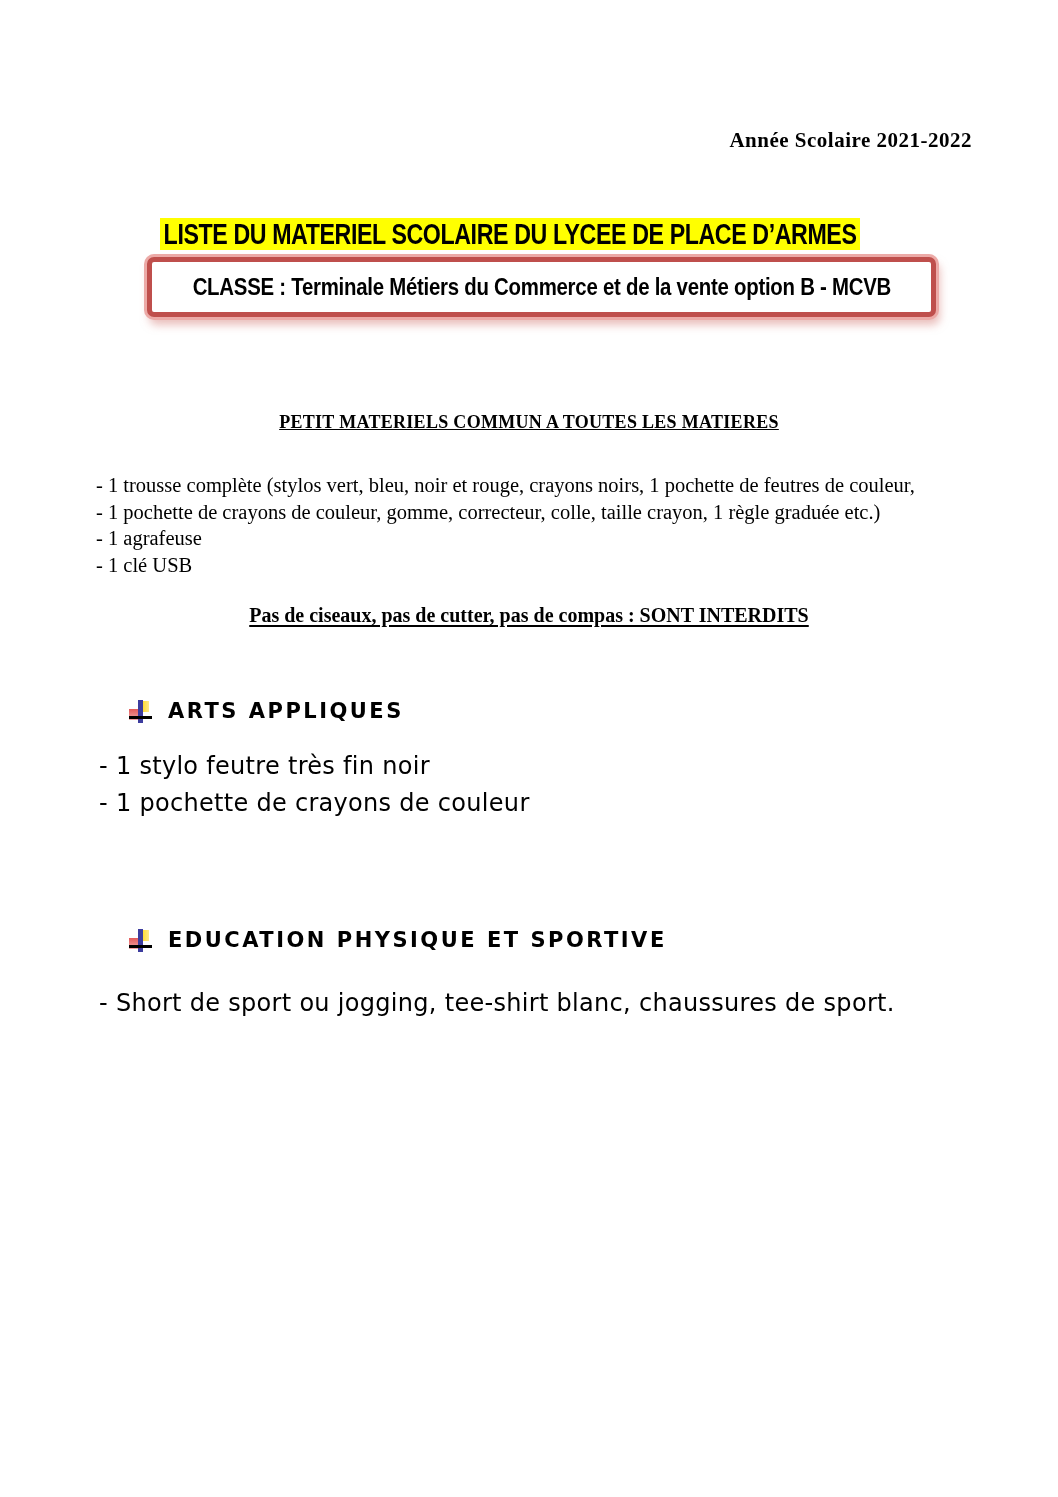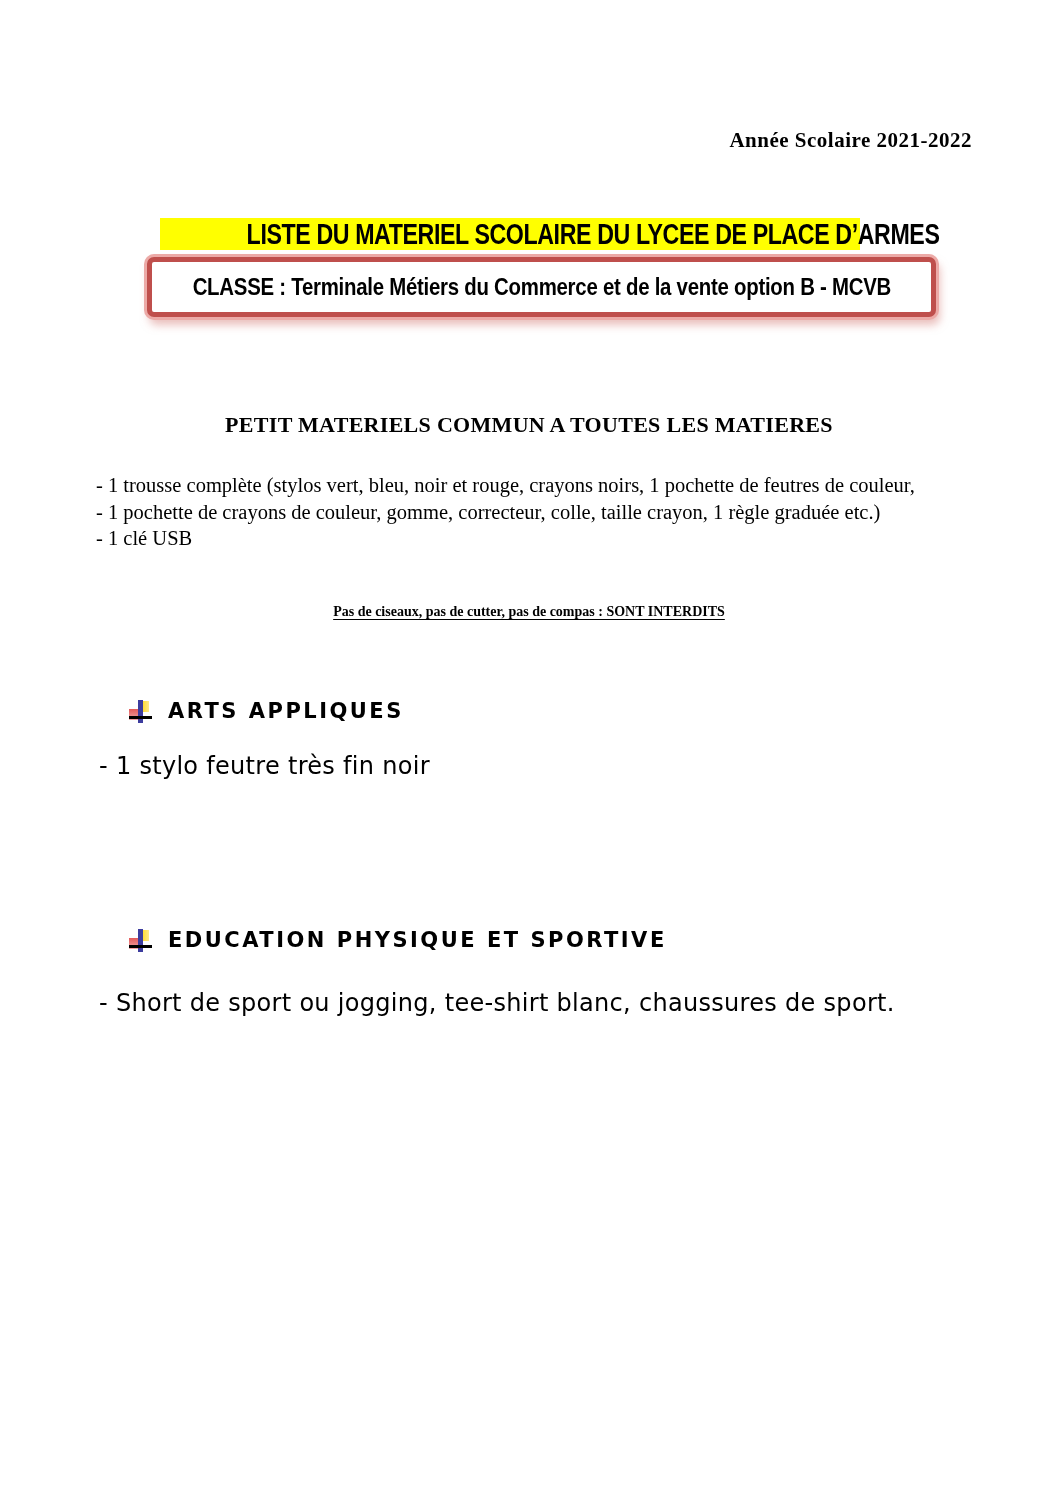--- a/index.html
+++ b/index.html
@@ -31,20 +31,21 @@
   
   .yellow-band {
     position: absolute;
     left: 160px;
     top: 218px;
     width: 700px;
     height: 32px;
     background: #FFFF00;
     display: flex;
     align-items: center;
+    justify-content: center;
   }
   .condensed-xl {
     font-family: "Liberation Sans", sans-serif;
     font-weight: 700;
     font-size: 29px;
     white-space: nowrap;
     transform: scaleX(0.80);
     letter-spacing: -0.5px;
   }
 
@@ -77,22 +78,23 @@
 
   
   .common-heading {
     position: absolute;
     left: 0;
     top: 412px;
     width: 100%;
     text-align: center;
     font-family: "Liberation Serif", serif;
     font-weight: bold;
-    font-size: 22px;
+    font-size: 18px;
     letter-spacing: 0.3px;
+    text-decoration: underline;
   }
 
   
   .common-list {
     position: absolute;
     left: 96px;
     top: 456px;
     width: 880px;
     font-family: "Liberation Serif", serif;
     font-size: 20.5px;
@@ -102,21 +104,21 @@
 
   
   .warning {
     position: absolute;
     left: 0;
     top: 604px;
     width: 100%;
     text-align: center;
     font-family: "Liberation Serif", serif;
     font-weight: bold;
-    font-size: 14px;
+    font-size: 20px;
   }
   .warning span {
     text-decoration: underline;
     text-underline-offset: 3px;
   }
 
   
   .section-heading {
     position: absolute;
     left: 128px;
@@ -191,38 +193,40 @@
 
 <div class="class-box">
   <span class="condensed-md">CLASSE : Terminale Métiers du Commerce et de la vente option B - MCVB</span>
 </div>
 
 <div class="common-heading">PETIT MATERIELS COMMUN A TOUTES LES MATIERES</div>
 
 <div class="common-list">
   <div class="common-item">- 1 trousse complète (stylos vert, bleu, noir et rouge, crayons noirs, 1 pochette de feutres de couleur,</div>
   <div class="common-item">- 1 pochette de crayons de couleur, gomme, correcteur, colle, taille crayon, 1 règle graduée etc.)</div>
+  <div class="common-item">- 1 agrafeuse</div>
   <div class="common-item">- 1 clé USB</div>
 </div>
 
 <div class="warning">
   <span>Pas de ciseaux, pas de cutter, pas de compas : SONT INTERDITS</span>
 </div>
 
 <div class="section-heading" style="top: 699px;">
   <span class="pic-bullet">
     <span class="yellow-block"></span>
     <span class="red-block"></span>
     <span class="blue-shaft"></span>
     <span class="black-bar"></span>
   </span>
   <span class="label">ARTS APPLIQUES</span>
 </div>
 <div class="section-items" style="top: 748px;">
   <div>- 1 stylo feutre très fin noir</div>
+  <div>- 1 pochette de crayons de couleur</div>
 </div>
 
 <div class="section-heading" style="top: 928px;">
   <span class="pic-bullet">
     <span class="yellow-block"></span>
     <span class="red-block"></span>
     <span class="blue-shaft"></span>
     <span class="black-bar"></span>
   </span>
   <span class="label">EDUCATION PHYSIQUE ET SPORTIVE</span>

